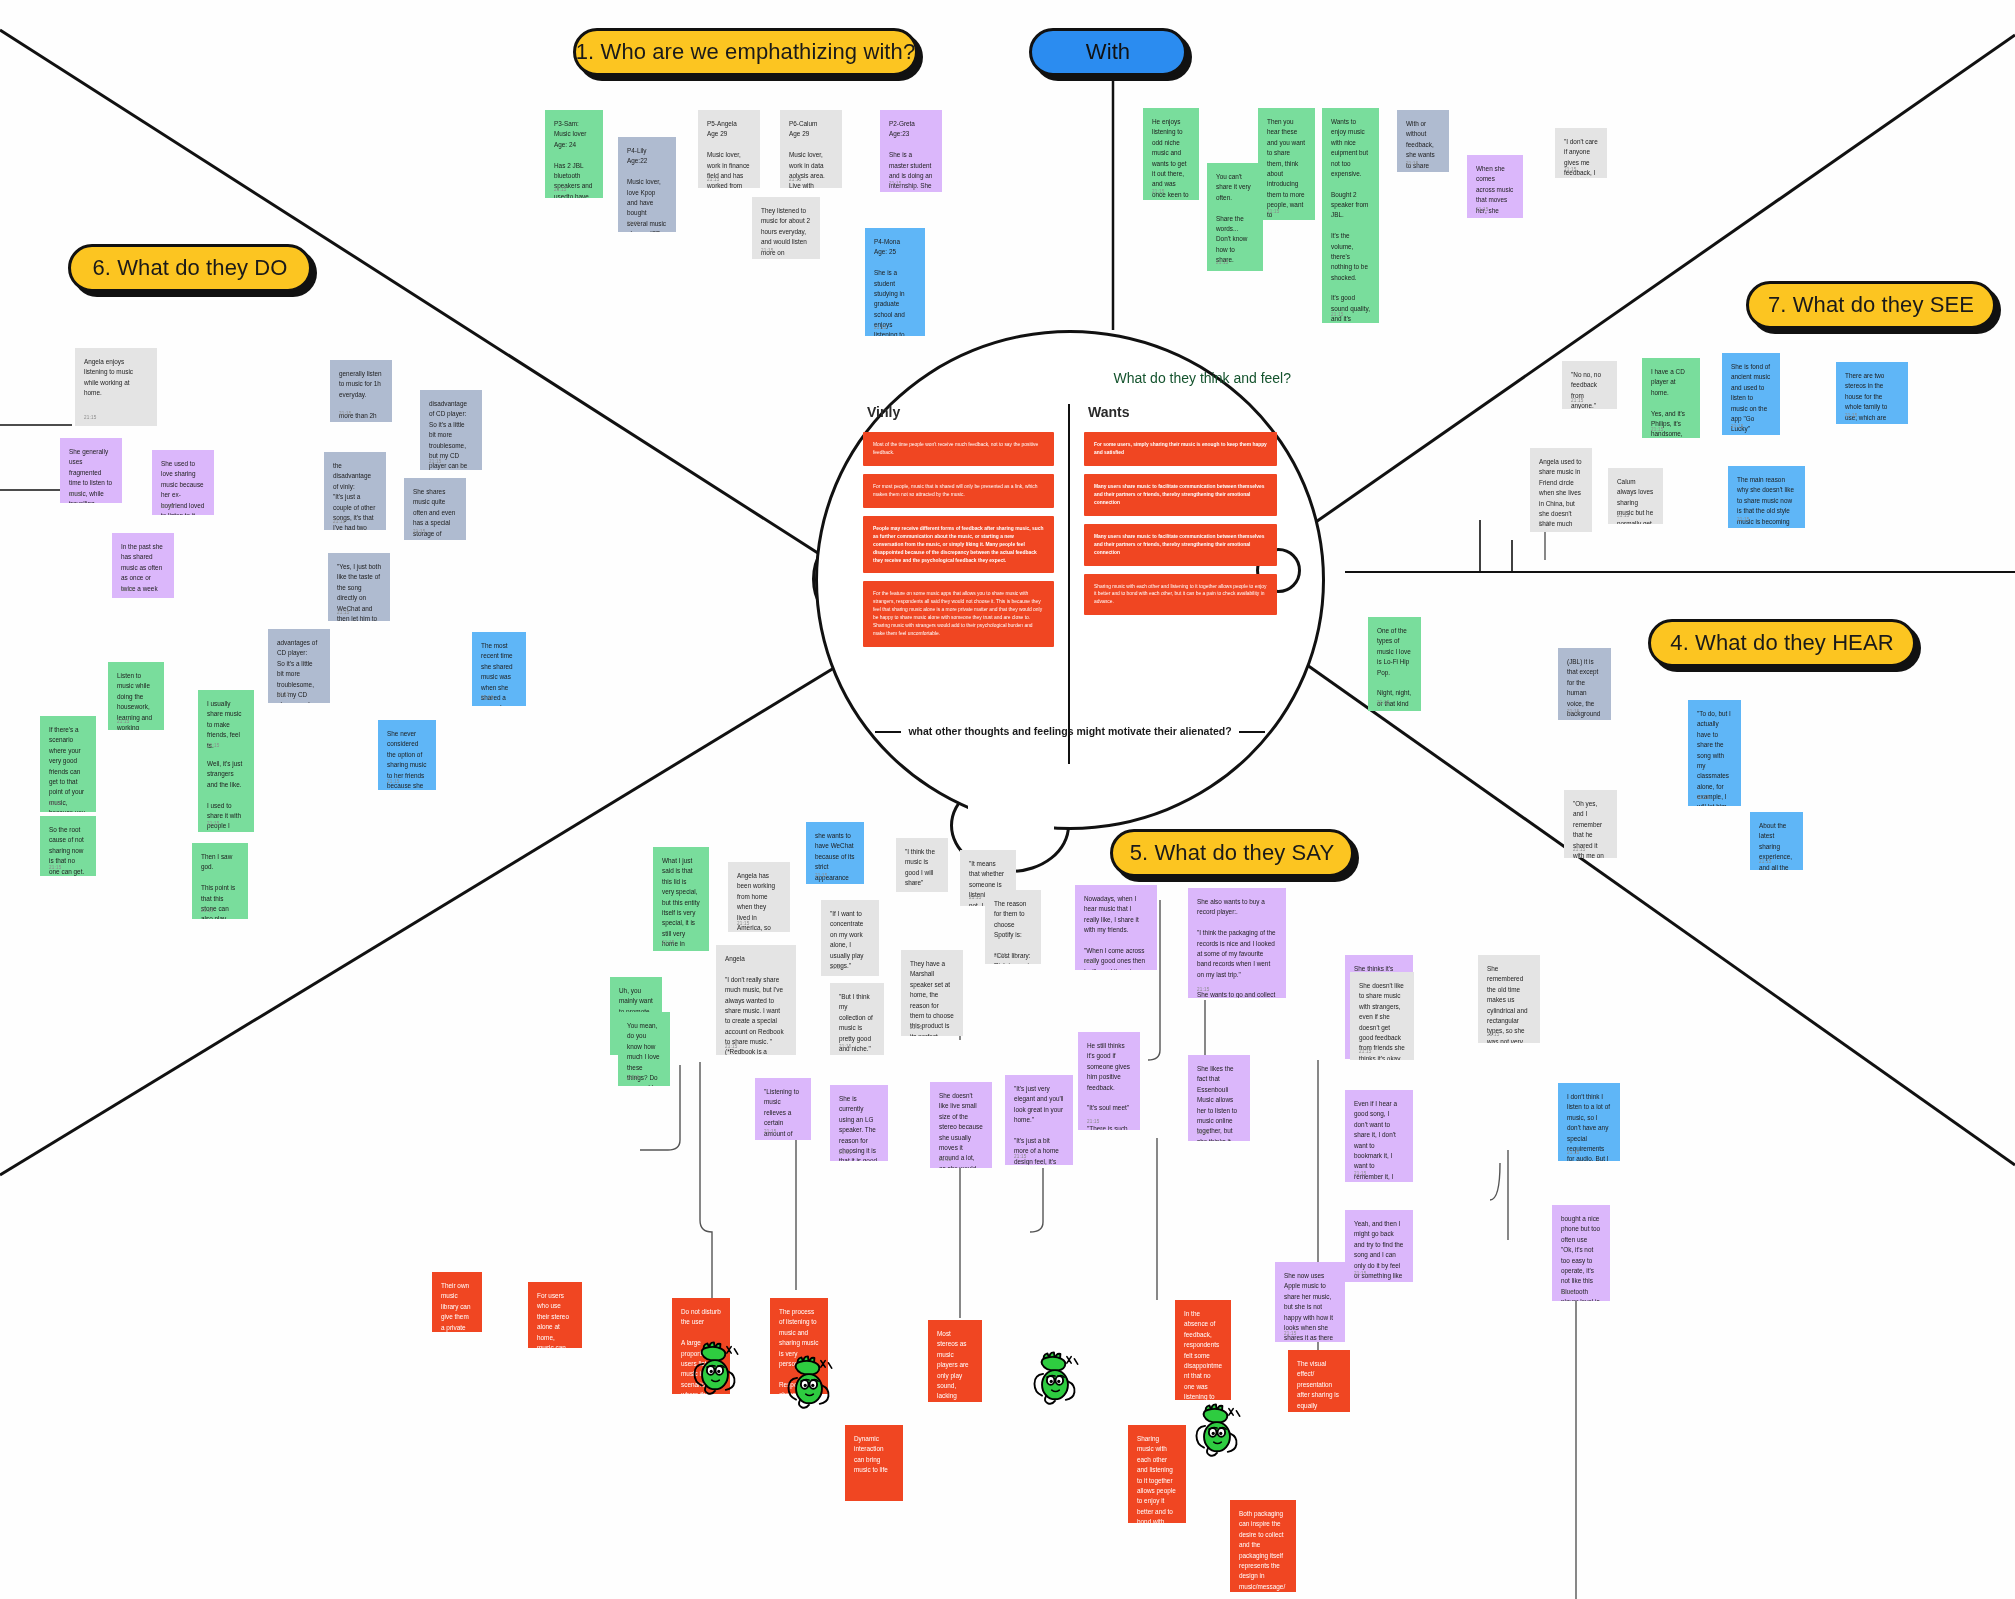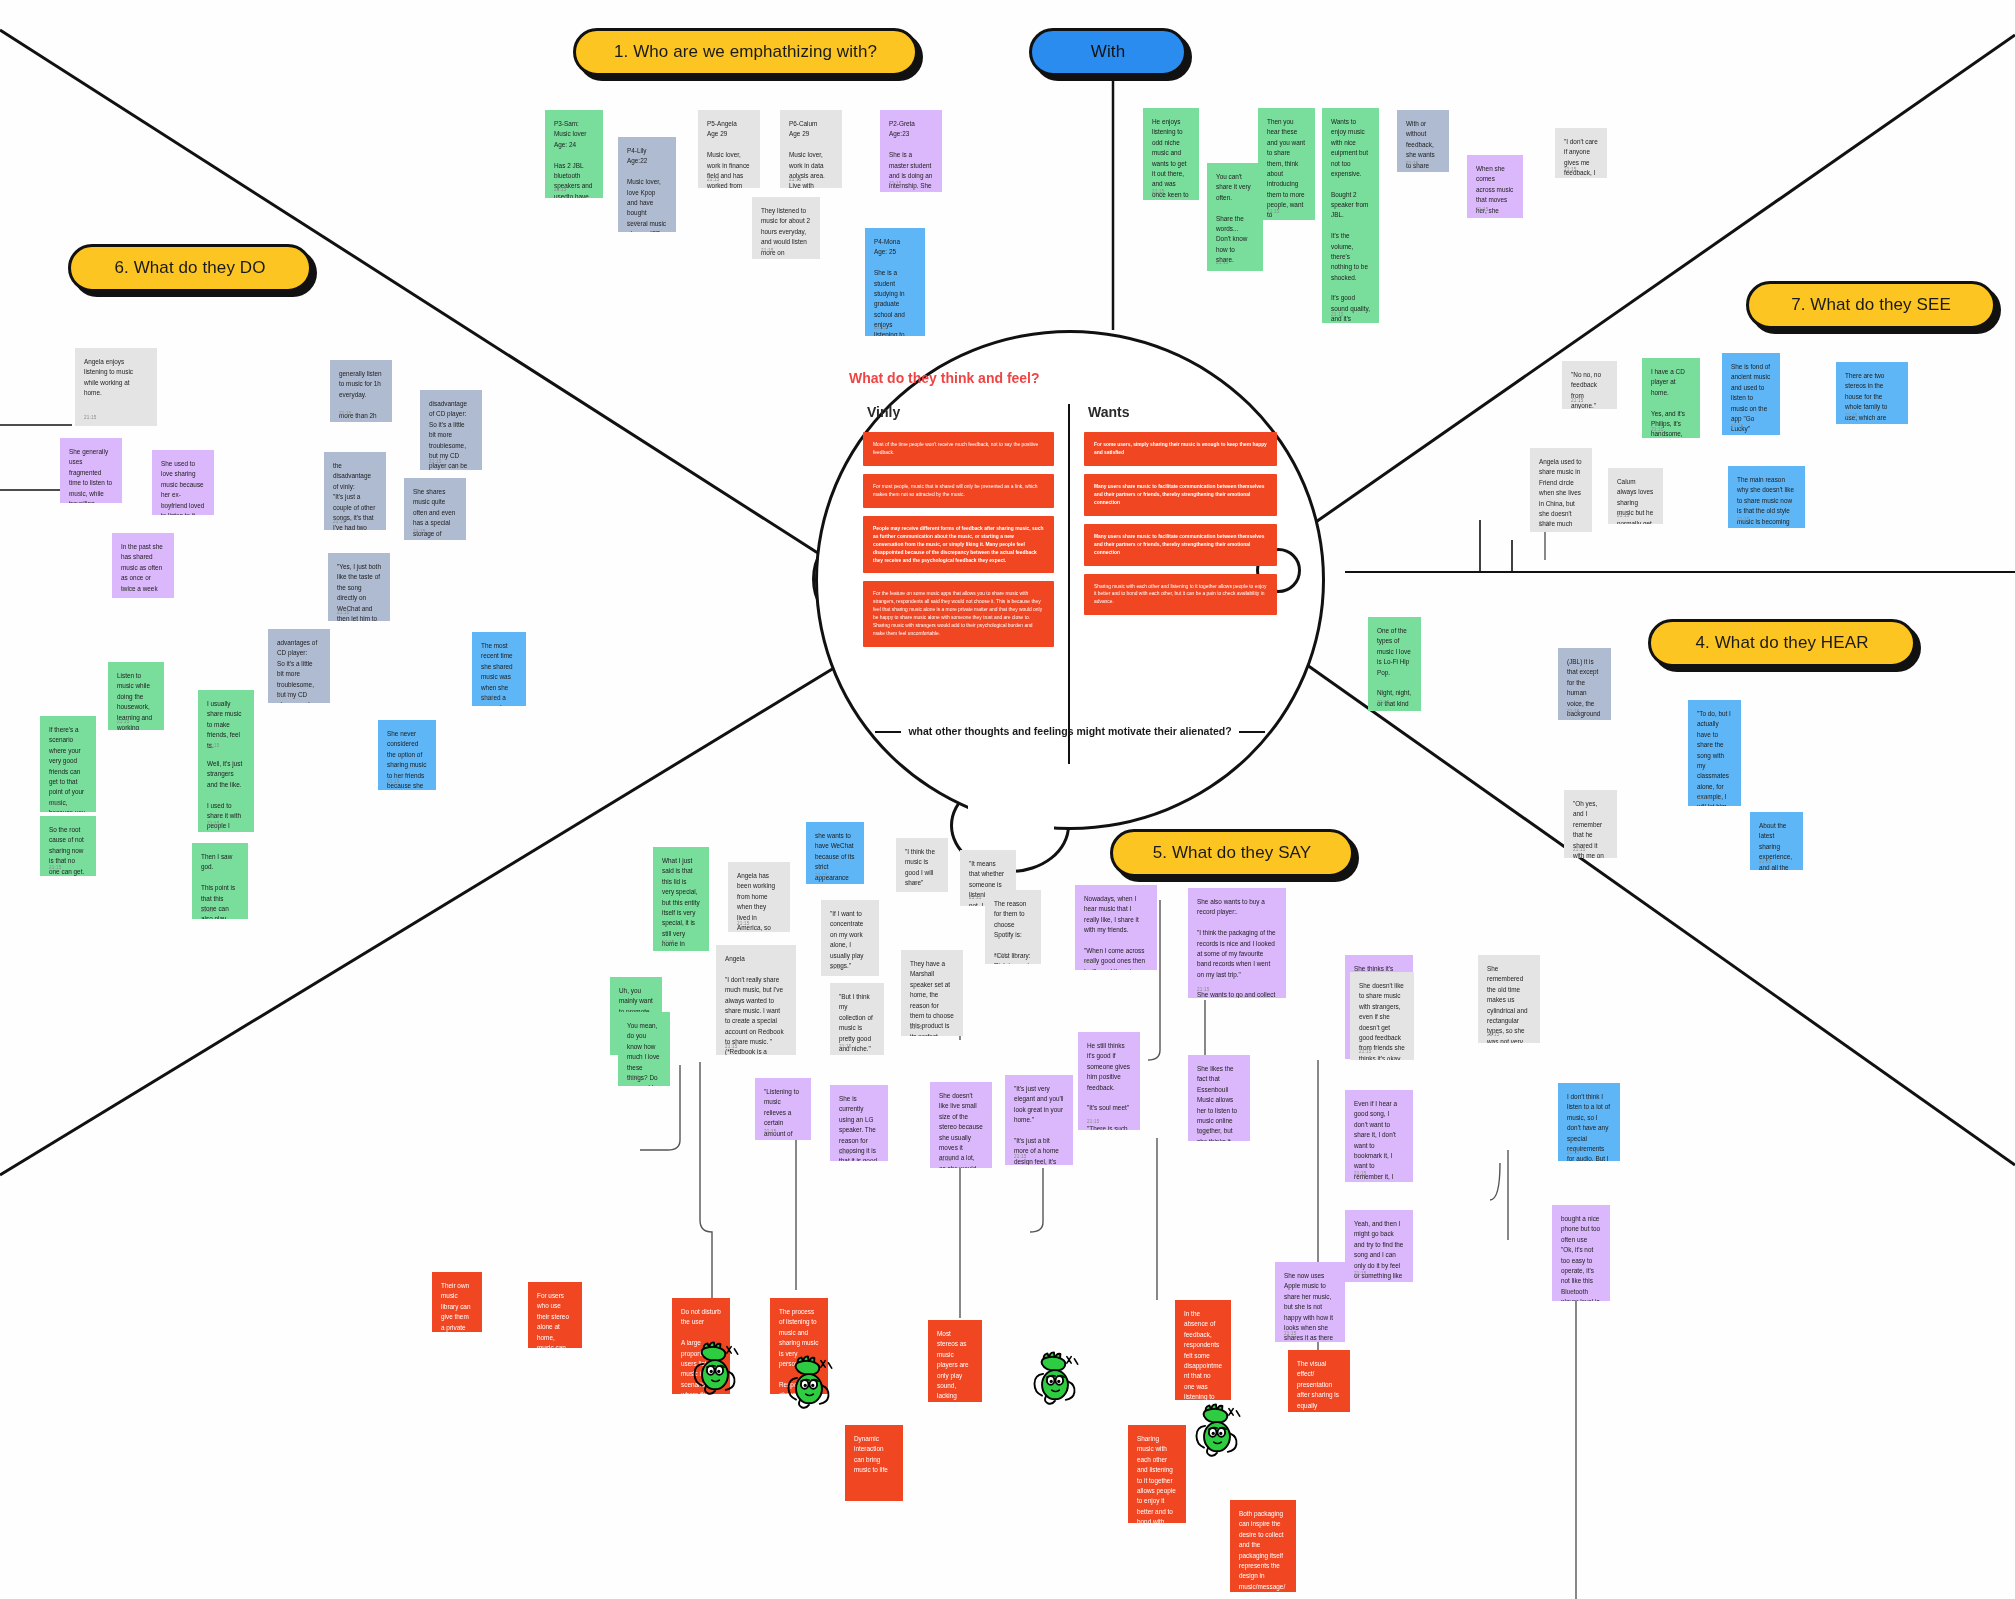--- a/index.html
+++ b/index.html
@@ -18,21 +18,21 @@
   #lines { position: absolute; left: 0; top: 0; width: 2015px; height: 1599px; }
 
   
   .pill {
     position: absolute;
     background: #FCC521;
     border: 3px solid #111111;
     border-radius: 40px;
     box-shadow: 5px 5px 0 #111111;
     display: flex; align-items: center; justify-content: center;
-    font-size: 17px; font-weight: 400; color: #1a1a1a;
+    font-size: 22px; font-weight: 400; color: #1a1a1a;
     letter-spacing: 0.1px;
     text-align: center;
     padding: 0 14px;
     white-space: nowrap;
   }
   .pill.goal { background: #2B8CF0; color: #111; }
 
   
   .note {
     position: absolute;
@@ -79,22 +79,22 @@
   #circle-mask-l { position:absolute; left:838px; top:552px; width:34px; height:56px; background:#fff; }
   #circle-mask-b { position:absolute; left:968px; top:790px; width:86px; height:46px; background:#fff; }
 
   #circle-inner {
     position: absolute;
     left: 815px; top: 330px;
     width: 510px; height: 500px;
     padding: 30px 34px 0 34px;
   }
   #think-title {
-    text-align: left;
-    font-size: 14px; font-weight: bold; color: #ef4444;
+    text-align: right;
+    font-size: 14px; font-weight: normal; color: #14532d;
     margin: 10px 0 18px 0;
   }
   #pg-wrap { display: flex; gap: 0; height: 360px; }
   .pg-col { width: 50%; padding: 0 14px; }
   .pg-col.left { border-right: 2px solid #111; }
   .pg-head { font-size: 14px; font-weight: bold; color: #2a2a2a; margin: 0 0 12px 4px; }
   .pg-card {
     background: #F04622;
     color: #fff;
     font-size: 4.9px;

